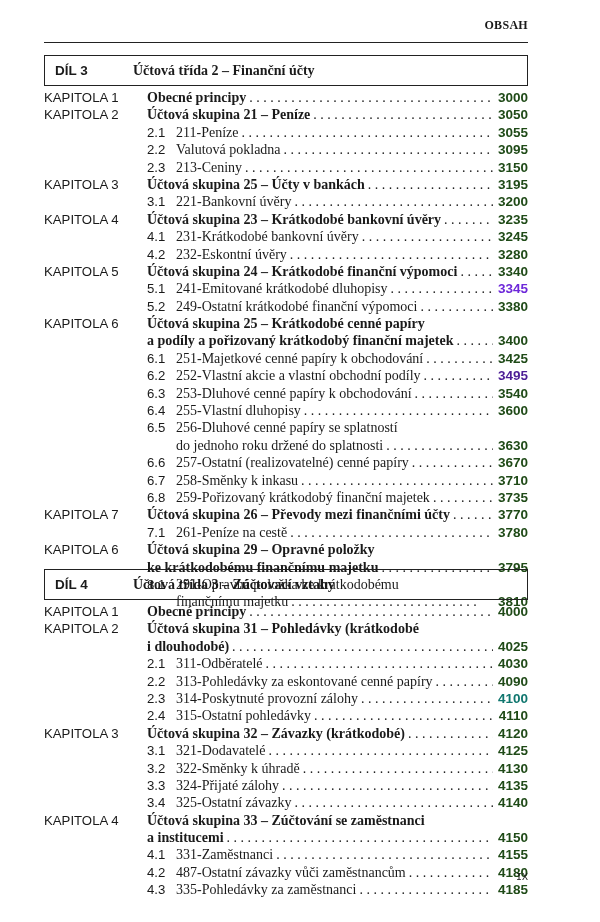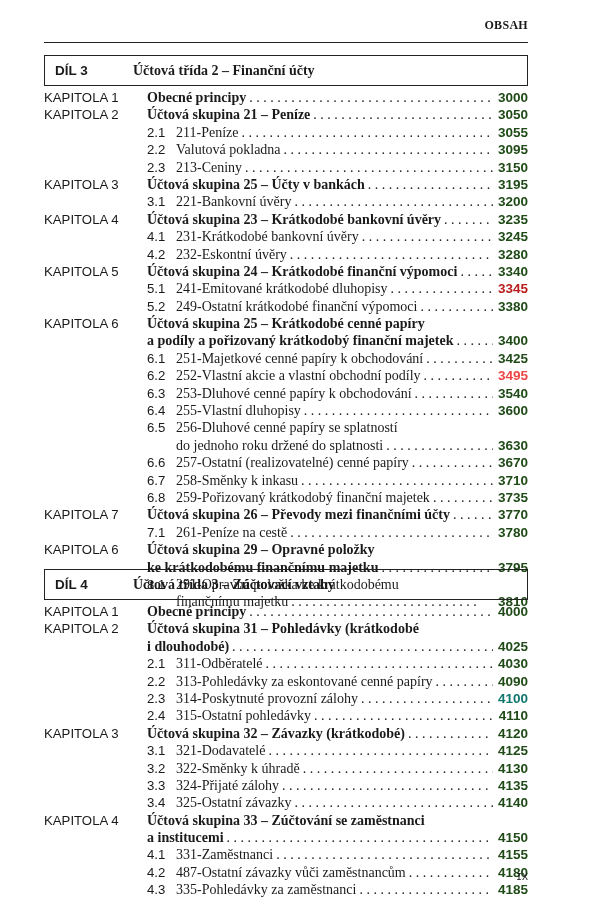--- a/index.html
+++ b/index.html
@@ -152,21 +152,21 @@
             <span class="leader"></span>
             <span class="pg" style="color: rgb(31, 74, 23);">3340</span>
           </span>
         </div>
         <div class="row">
           <span class="chap"></span>
           <span class="entry">
             <span class="num">5.1</span>
             <span class="txt">241-Emitované krátkodobé dluhopisy</span>
             <span class="leader"></span>
-            <span class="pg" style="color: #b91c1c;">3345</span>
+            <span class="pg" style="color: #6d28d9;">3345</span>
           </span>
         </div>
         <div class="row">
           <span class="chap"></span>
           <span class="entry">
             <span class="num">5.2</span>
             <span class="txt">249-Ostatní krátkodobé finanční výpomoci</span>
             <span class="leader"></span>
             <span class="pg" style="color: rgb(31, 74, 23);">3380</span>
           </span>
@@ -193,21 +193,21 @@
             <span class="leader"></span>
             <span class="pg" style="color: rgb(31, 74, 23);">3425</span>
           </span>
         </div>
         <div class="row">
           <span class="chap"></span>
           <span class="entry">
             <span class="num">6.2</span>
             <span class="txt">252-Vlastní akcie a vlastní obchodní podíly</span>
             <span class="leader"></span>
-            <span class="pg" style="color: #ef4444;">3495</span>
+            <span class="pg" style="color: #4c1d95;">3495</span>
           </span>
         </div>
         <div class="row">
           <span class="chap"></span>
           <span class="entry">
             <span class="num">6.3</span>
             <span class="txt">253-Dluhové cenné papíry k obchodování</span>
             <span class="leader"></span>
             <span class="pg" style="color: rgb(31, 74, 23);">3540</span>
           </span>

